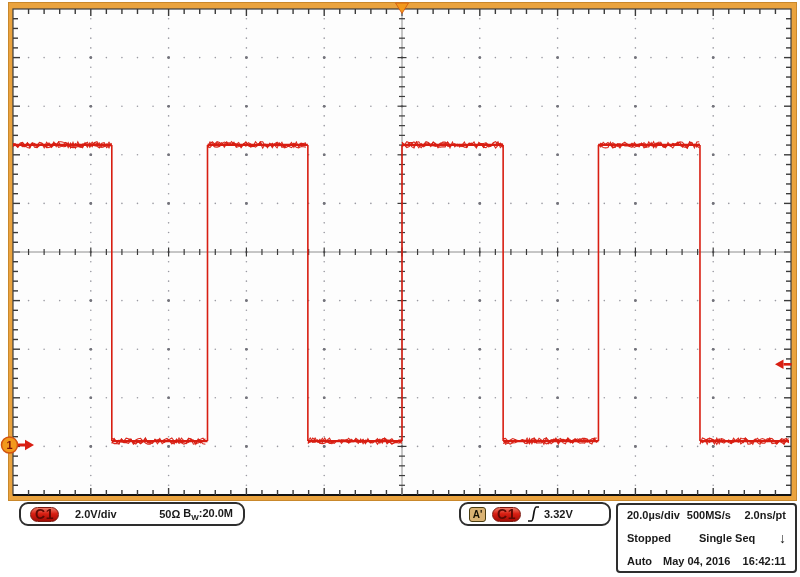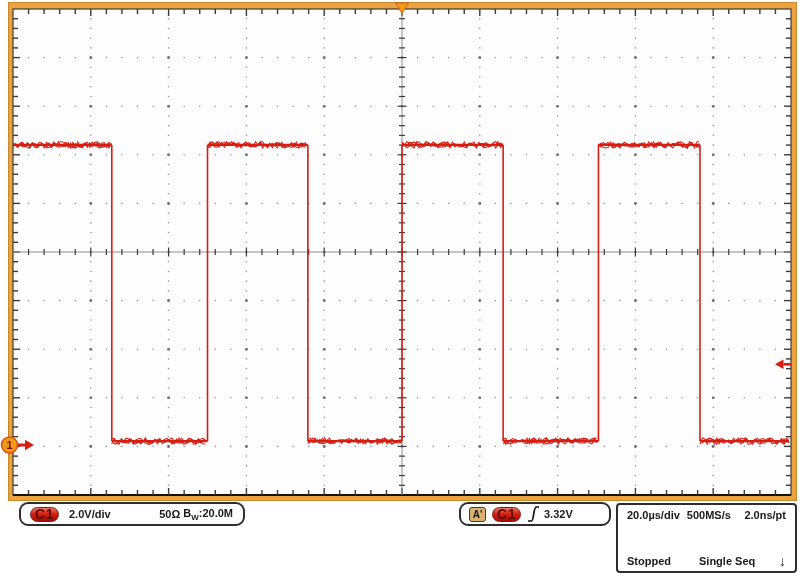--- a/index.html
+++ b/index.html
@@ -27,21 +27,21 @@
   }
   #ch1-readout{left:19px;top:502px;width:226px;height:24px;padding:0 10px 0 9px;}
   #trig-readout{left:459px;top:502px;width:152px;height:24px;padding:0 8px;}
   #acq-readout{
     left:616px;top:503px;width:181px;height:70px;padding:3px 9px;
     flex-direction:column;align-items:stretch;justify-content:space-between;border-radius:4px;
   }
   .acq-row{display:flex;align-items:center;line-height:14px;}
   .ml-auto{margin-left:auto;}
   .dn-arrow{font-size:14px;line-height:12px;margin-left:auto;}
-  .scale-label{margin-left:10px;}
+  .scale-label{margin-left:16px;}
   .sub{font-size:8px;vertical-align:-3px;}
   .slope-icon{margin:0 4px 0 6px;flex:0 0 auto;}
   .gap6{margin-left:6px;}
 </style>
 </head>
 <body>
 
 <div id="screen">
 
   <svg id="scope-svg" width="800" height="501">
@@ -1204,15 +1204,20 @@
     <div class="acq-row">
       <span>20.0µs/div</span>
       <span style="margin-left:7px;">500MS/s</span>
       <span class="ml-auto">2.0ns/pt</span>
     </div>
     <div class="acq-row">
       <span>Stopped</span>
       <span style="margin-left:28px;text-align:center;">Single Seq</span>
       <span class="dn-arrow">↓</span>
     </div>
+    <div class="acq-row">
+      <span>Auto</span>
+      <span style="margin-left:11px;">May 04, 2016</span>
+      <span class="ml-auto">16:42:11</span>
+    </div>
   </div>
 
 </div>
 
 </body></html>

